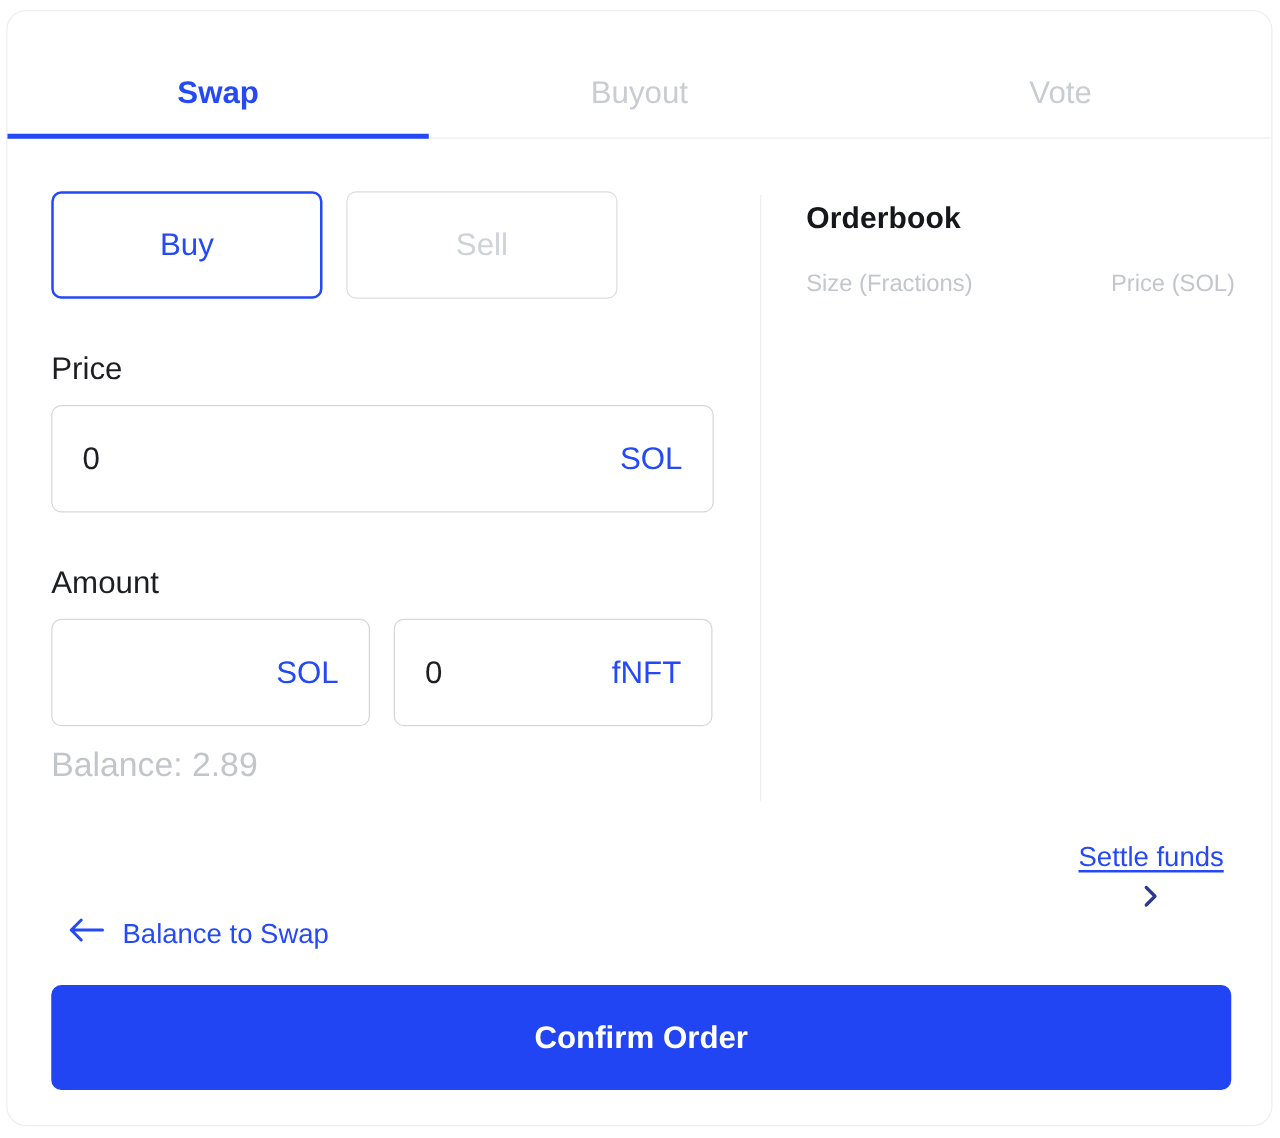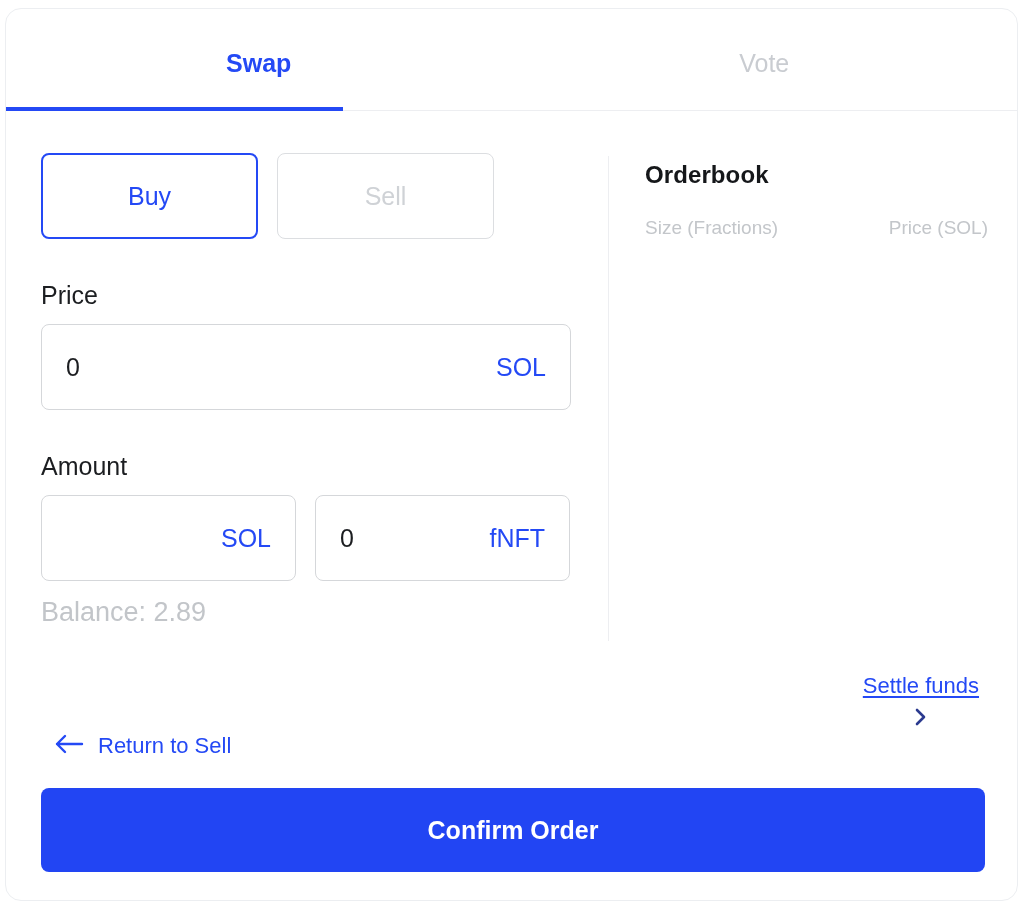--- a/index.html
+++ b/index.html
@@ -24,21 +24,21 @@
     box-sizing: border-box;
     background: #ffffff;
     border: 1px solid #eceef1;
     border-radius: 16px;
   }
 
   
   .tabs {
     position: absolute;
     left: 0;
-    top: 5px;
+    top: 16px;
     width: 1011px;
     height: 102px;
     display: flex;
   }
   .tab {
     flex: 1 1 0;
     display: flex;
     align-items: center;
     justify-content: center;
     font-size: 25px;
@@ -246,20 +246,23 @@
   }
 </style>
 </head>
 <body>
 
 <div class="card">
 
   <div class="tabs">
     <div class="tab active">
       <span>Swap</span>
+    </div>
+    <div class="tab">
+      <span>Buyout</span>
     </div>
     <div class="tab">
       <span>Vote</span>
     </div>
   </div>
   <div class="tabs-underline-track"></div>
   <div class="tabs-underline-active"></div>
 
   <div class="divider-v"></div>
 
@@ -314,20 +317,20 @@
       </svg>
     </span>
   </div>
 
   <div class="return-wrap">
     <span>
       <svg width="30" height="22" viewBox="0 0 30 22" aria-hidden="true">
         <path d="M28 11 L3 11 M11 3 L3 11 L11 19" fill="none" stroke="#2449f5" stroke-width="2.4" stroke-linecap="round" stroke-linejoin="round"></path>
       </svg>
     </span>
-    <span class="return-text">Return to Sell</span>
+    <span class="return-text">Balance to Swap</span>
   </div>
 
   <button class="confirm-btn">
     <span>Confirm Order</span>
   </button>
 
 </div>
 
 </body></html>

